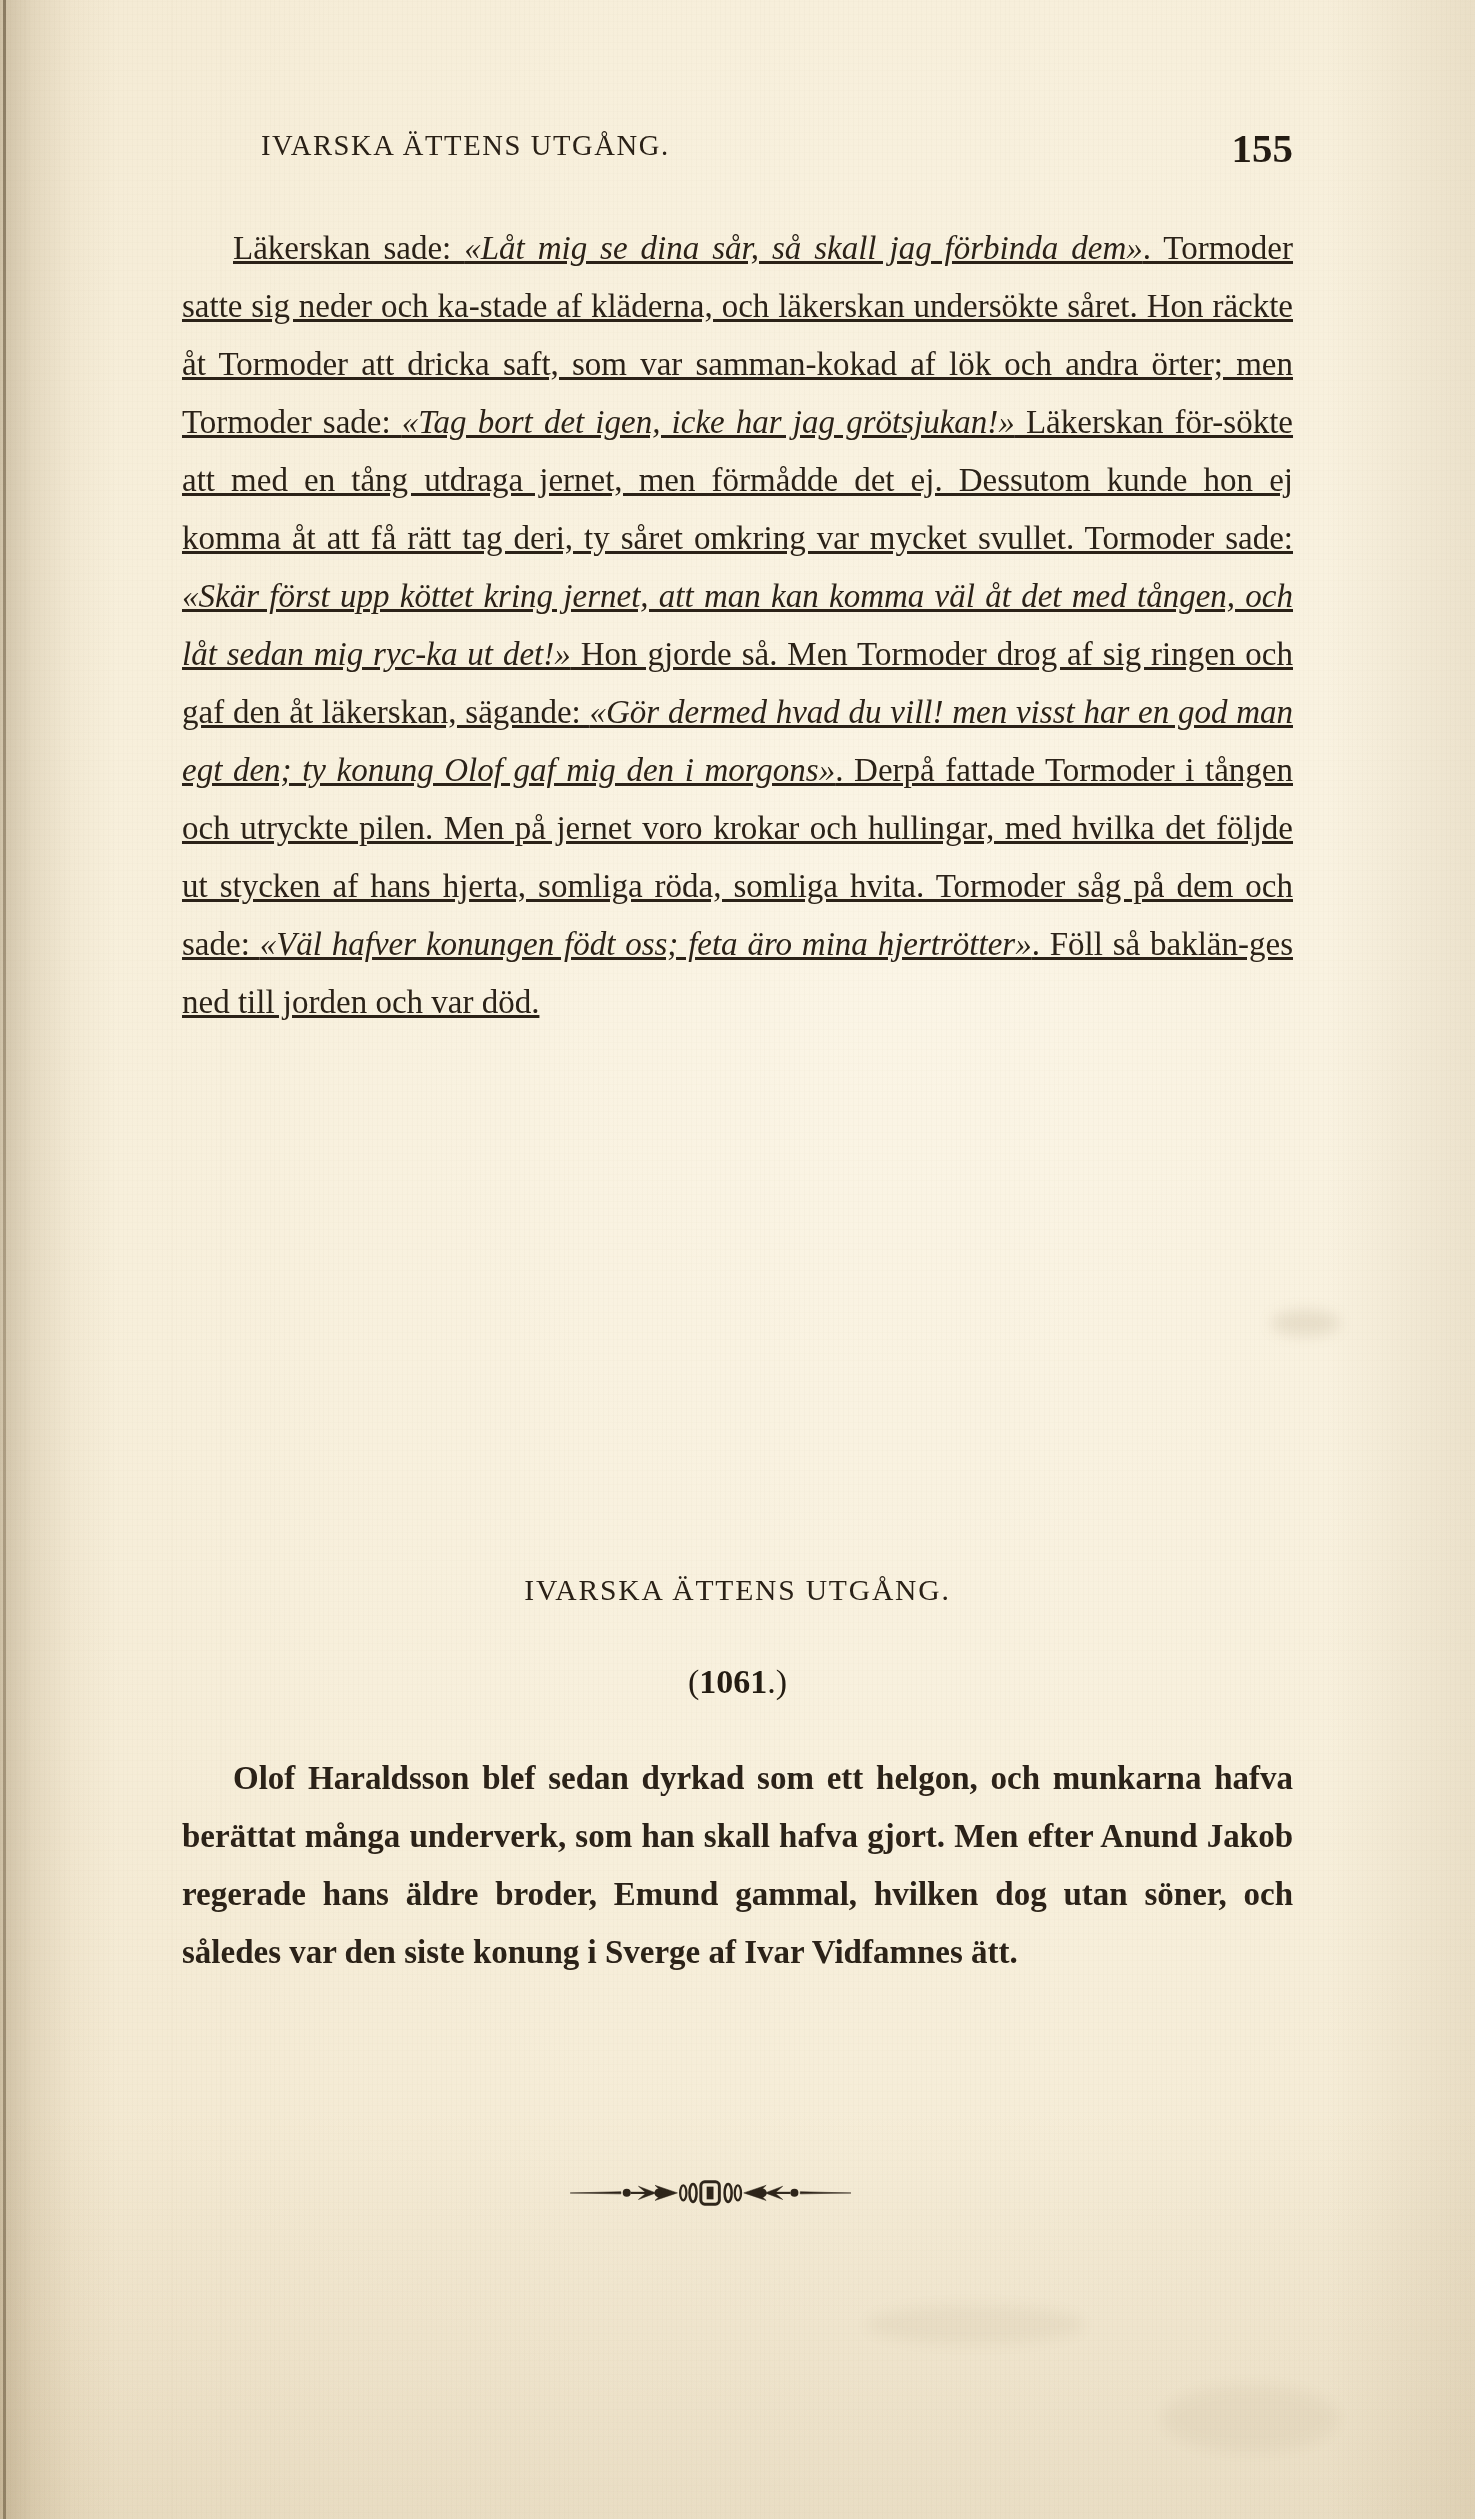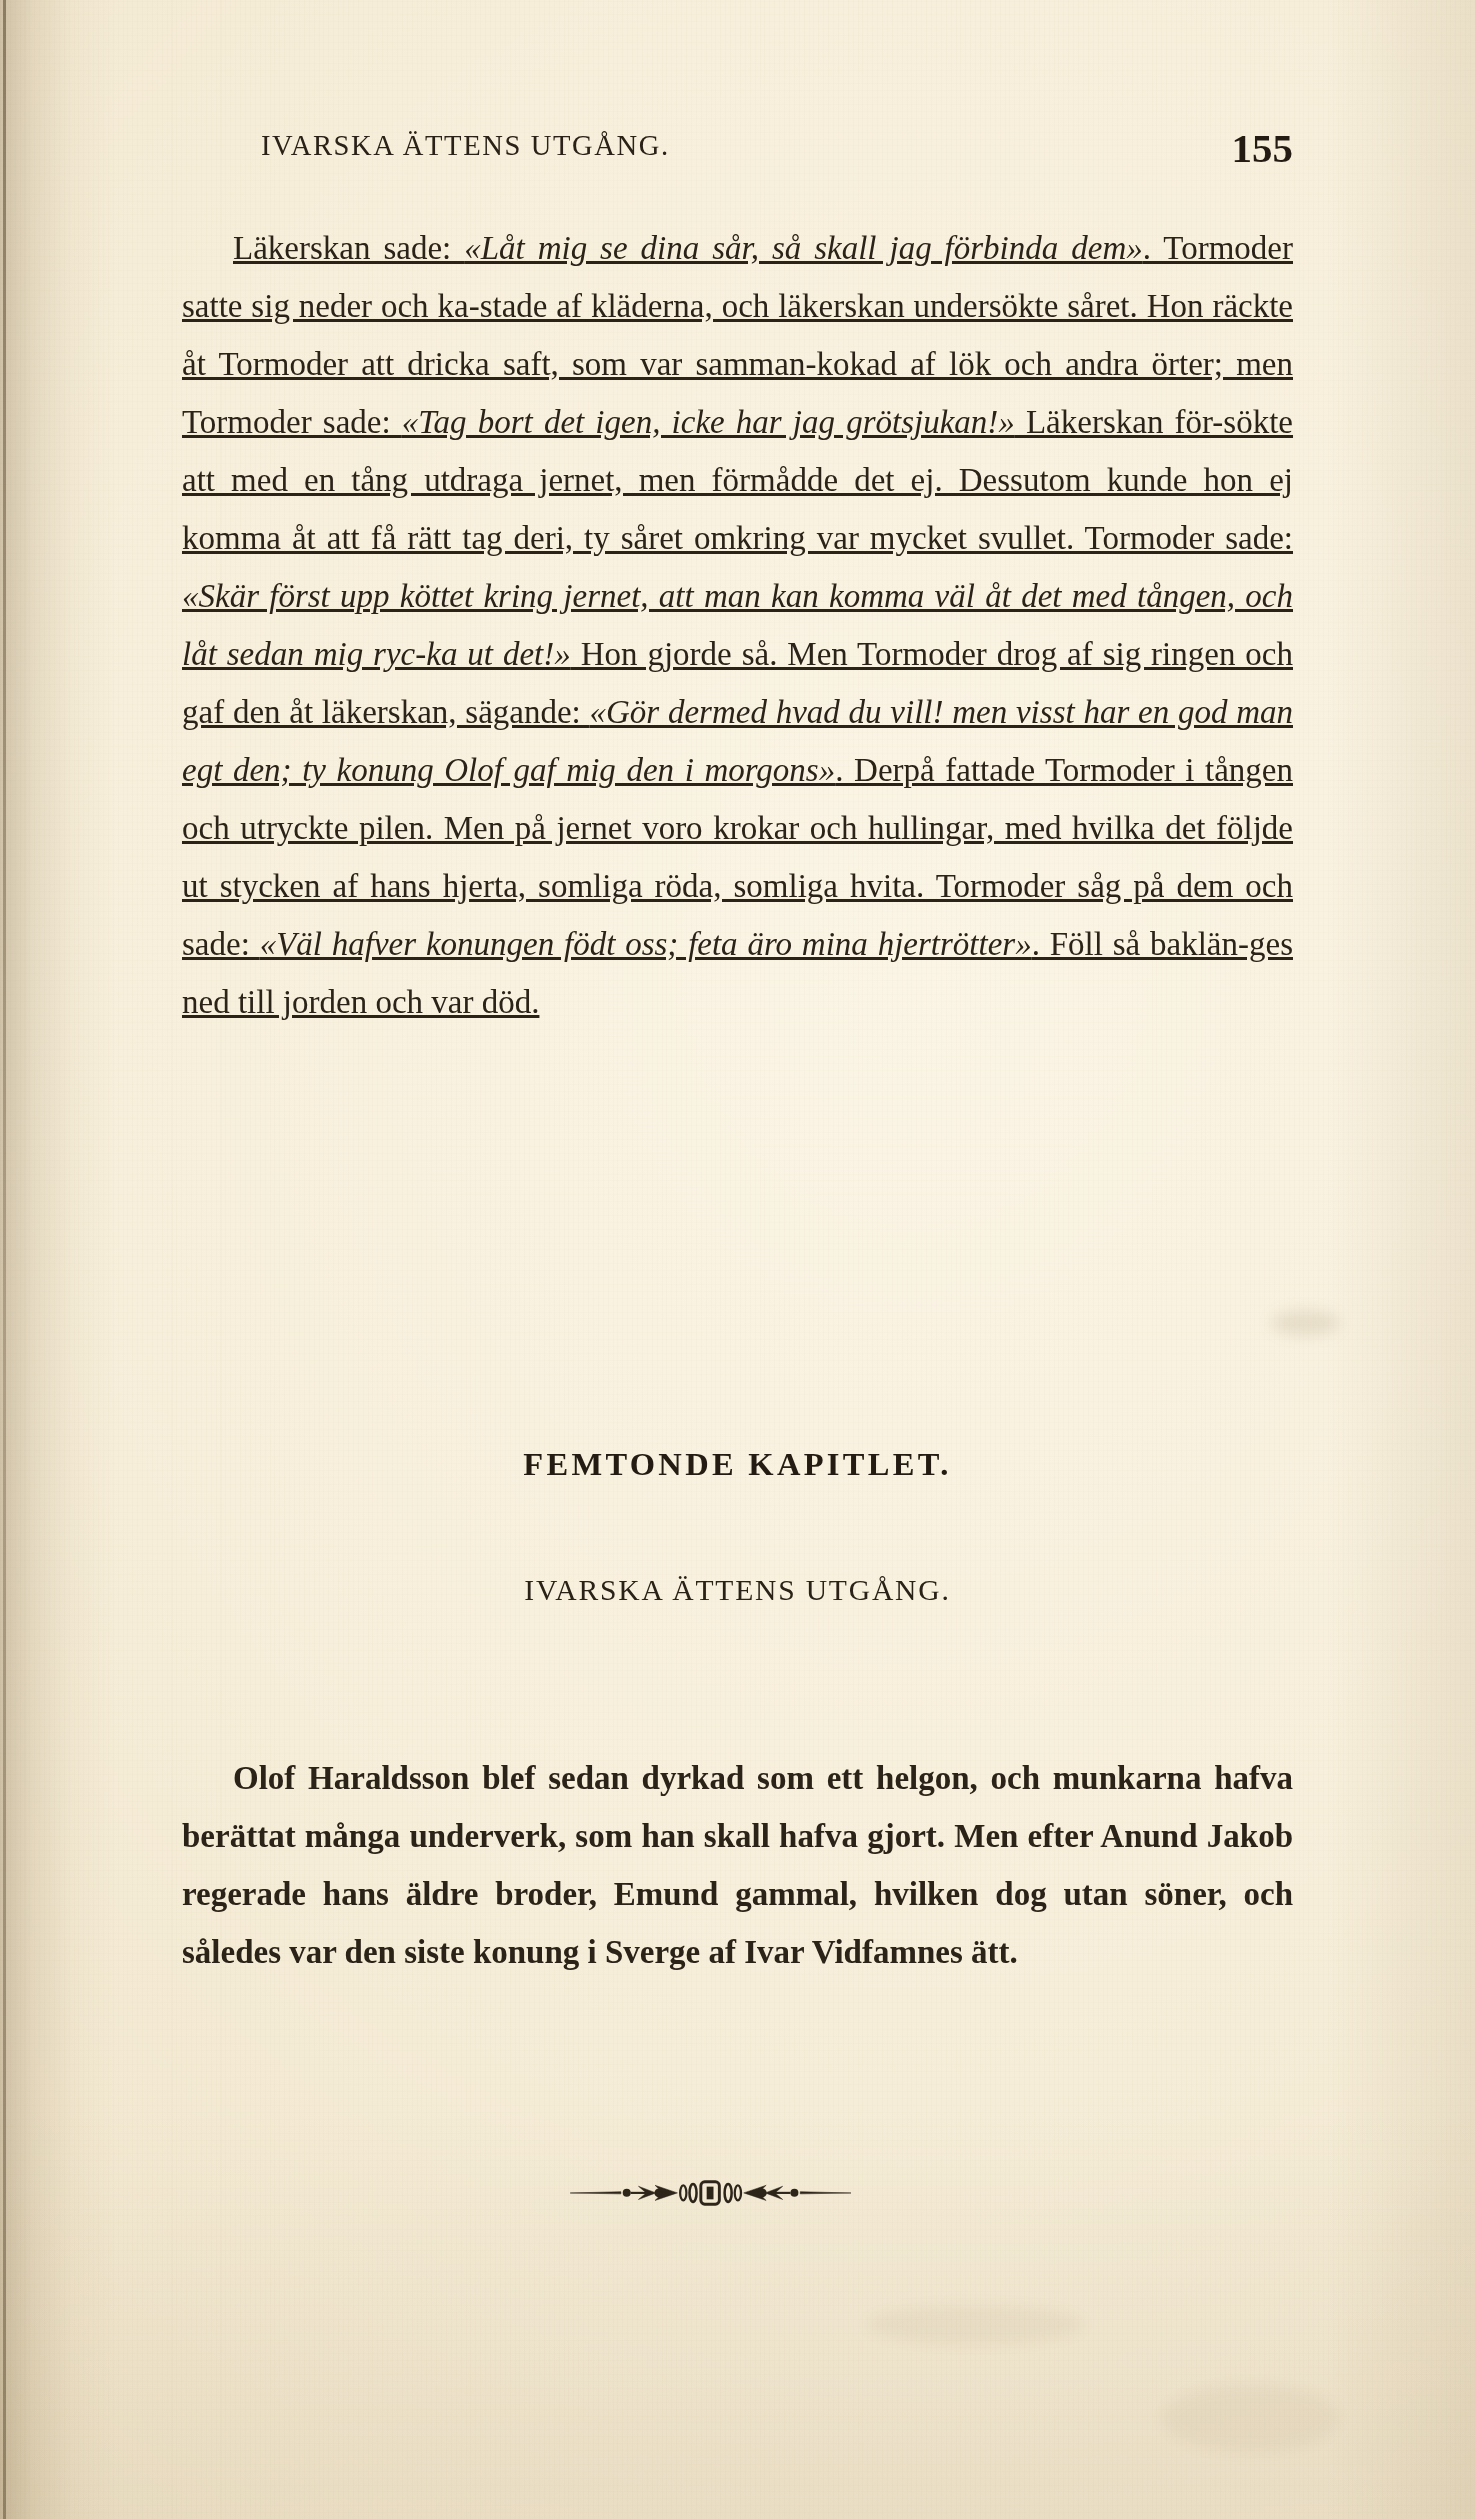--- a/index.html
+++ b/index.html
@@ -190,22 +190,24 @@
   <div class="smudge" style="left:867px; top:2305px; width:217px; height:39px; opacity:.5;"></div>
   <div class="smudge" style="left:1162px; top:2384px; width:177px; height:69px; opacity:.45;"></div>
 
   <div class="runhead">
     <div class="runhead-title">IVARSKA ÄTTENS UTGÅNG.</div>
     <div class="runhead-folio">155</div>
   </div>
 
   <div class="body-text p-one"><span class="indent"></span>Läkerskan sade: <i>«Låt mig se dina sår, så skall jag förbinda dem»</i>. Tormoder satte sig neder och ka-stade af kläderna, och läkerskan undersökte såret. Hon räckte åt Tormoder att dricka saft, som var samman-kokad af lök och andra örter; men Tormoder sade: <i>«Tag bort det igen, icke har jag grötsjukan!»</i> Läkerskan för-sökte att med en tång utdraga jernet, men förmådde det ej. Dessutom kunde hon ej komma åt att få rätt tag deri, ty såret omkring var mycket svullet. Tormoder sade: <i>«Skär först upp köttet kring jernet, att man kan komma väl åt det med tången, och låt sedan mig ryc-ka ut det!»</i> Hon gjorde så. Men Tormoder drog af sig ringen och gaf den åt läkerskan, sägande: <i>«Gör dermed hvad du vill! men visst har en god man egt den; ty konung Olof gaf mig den i morgons»</i>. Derpå fattade Tormoder i tången och utryckte pilen. Men på jernet voro krokar och hullingar, med hvilka det följde ut stycken af hans hjerta, somliga röda, somliga hvita. Tormoder såg på dem och sade: <i>«Väl hafver konungen födt oss; feta äro mina hjertrötter»</i>. Föll så baklän-ges ned till jorden och var död.</div>
 
-  <div class="chapter-label">FEMTONDE KAPITLET.</div>
   <div class="chapter-title">IVARSKA ÄTTENS UTGÅNG.</div>
+  <div class="chapter-year">
+    <span>(</span><b>1061</b><span>.)</span>
+  </div>
 
   <div class="body-text p-two"><span class="indent"></span>Olof Haraldsson blef sedan dyrkad som ett helgon, och munkarna hafva berättat många underverk, som han skall hafva gjort. Men efter Anund Jakob regerade hans äldre broder, Emund gammal, hvilken dog utan söner, och således var den siste konung i Sverge af Ivar Vidfamnes ätt.</div>
 
   <div class="ornament">
     <div class="orn-wrap">
       <svg width="305" height="39" viewBox="0 0 310 40" aria-hidden="true">
         <g fill="#2e251a" stroke="#2e251a">
 
           <path d="M8 20.5 L60 19.2 L60 21.4 Z" stroke-width="0.6"></path>
           <circle cx="66" cy="20.3" r="4.1" stroke="none"></circle>

